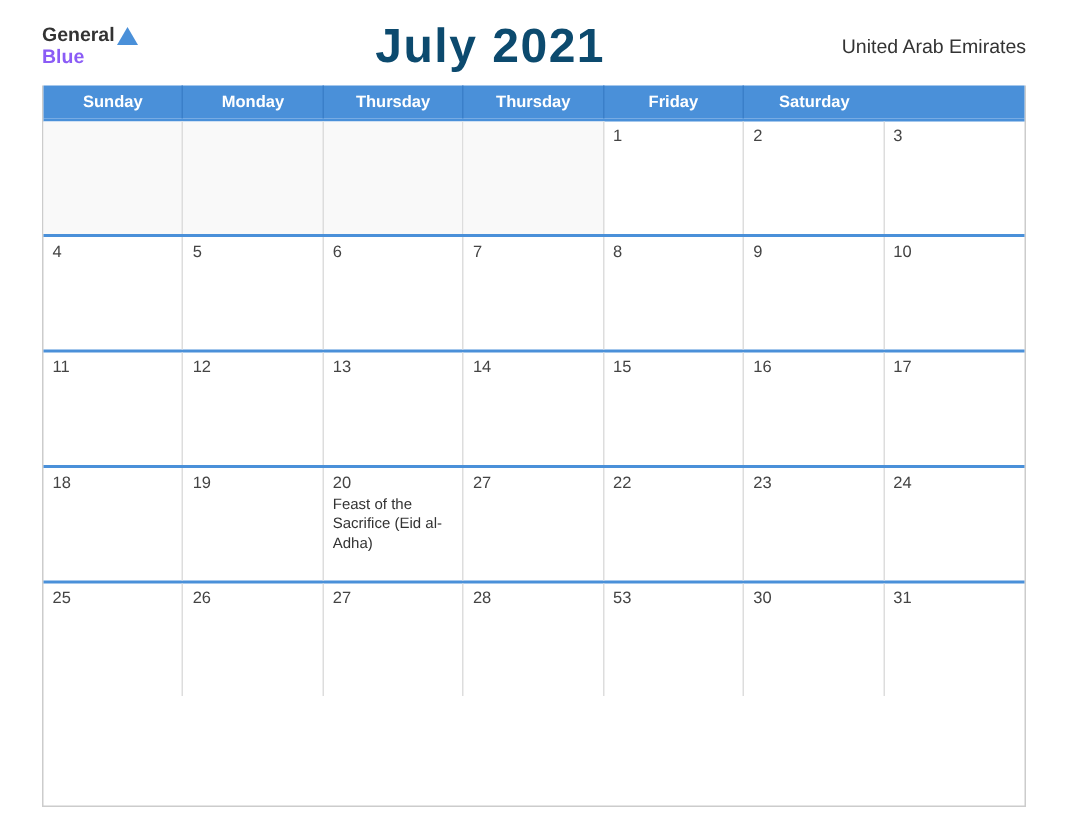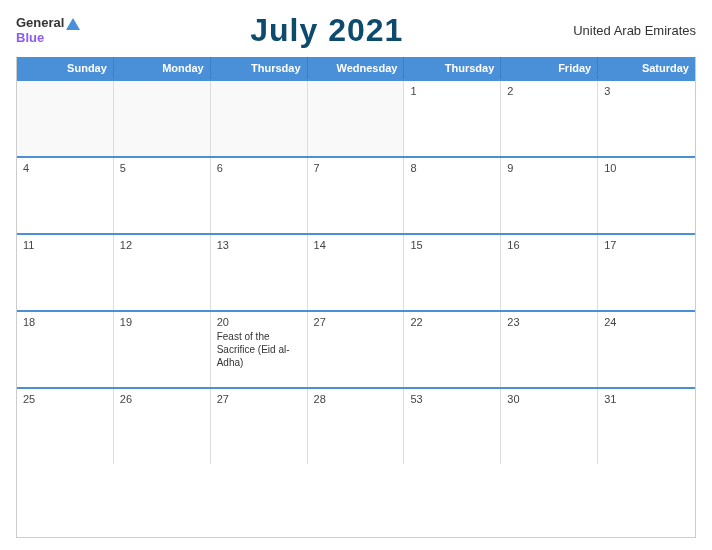--- a/index.html
+++ b/index.html
@@ -6,21 +6,21 @@
     body {
       width: 712px;
       height: 550px;
       font-family: Arial, sans-serif;
       background: #fff;
       overflow: hidden;
     }
     .page {
       width: 712px;
       height: 550px;
-      padding: 12px 16px;
+      padding: 12px 28px;
       display: flex;
       flex-direction: column;
     }
     
     .header {
       display: flex;
       align-items: center;
       justify-content: space-between;
       margin-bottom: 8px;
     }
@@ -69,21 +69,21 @@
     .calendar-header {
       display: grid;
       grid-template-columns: repeat(7, 1fr);
       background: #4a90d9;
     }
     .calendar-header .col-head {
       color: #fff;
       font-size: 11px;
       font-weight: bold;
       padding: 5px 6px;
-      text-align: right;
+      text-align: center;
       border-right: 1px solid #3a7fc9;
     }
     .calendar-header .col-head:last-child {
       border-right: none;
     }
     .calendar-body {
       display: flex;
       flex-direction: column;
     }
     .cal-row {
@@ -132,21 +132,20 @@
     </div>
     <div class="header-title">July 2021</div>
     <div class="header-country">United Arab Emirates</div>
   </div>
 
   <div class="calendar">
     <div class="calendar-header">
       <div class="col-head">Sunday</div>
       <div class="col-head">Monday</div>
       <div class="col-head">Thursday</div>
-      <div class="col-head">Wednesday</div>
       <div class="col-head">Thursday</div>
       <div class="col-head">Friday</div>
       <div class="col-head">Saturday</div>
     </div>
     <div class="calendar-body" id="cal-body">
     <div class="cal-row">
           <div class="cal-cell empty"></div>
           <div class="cal-cell empty"></div>
           <div class="cal-cell empty"></div>
           <div class="cal-cell empty"></div>

